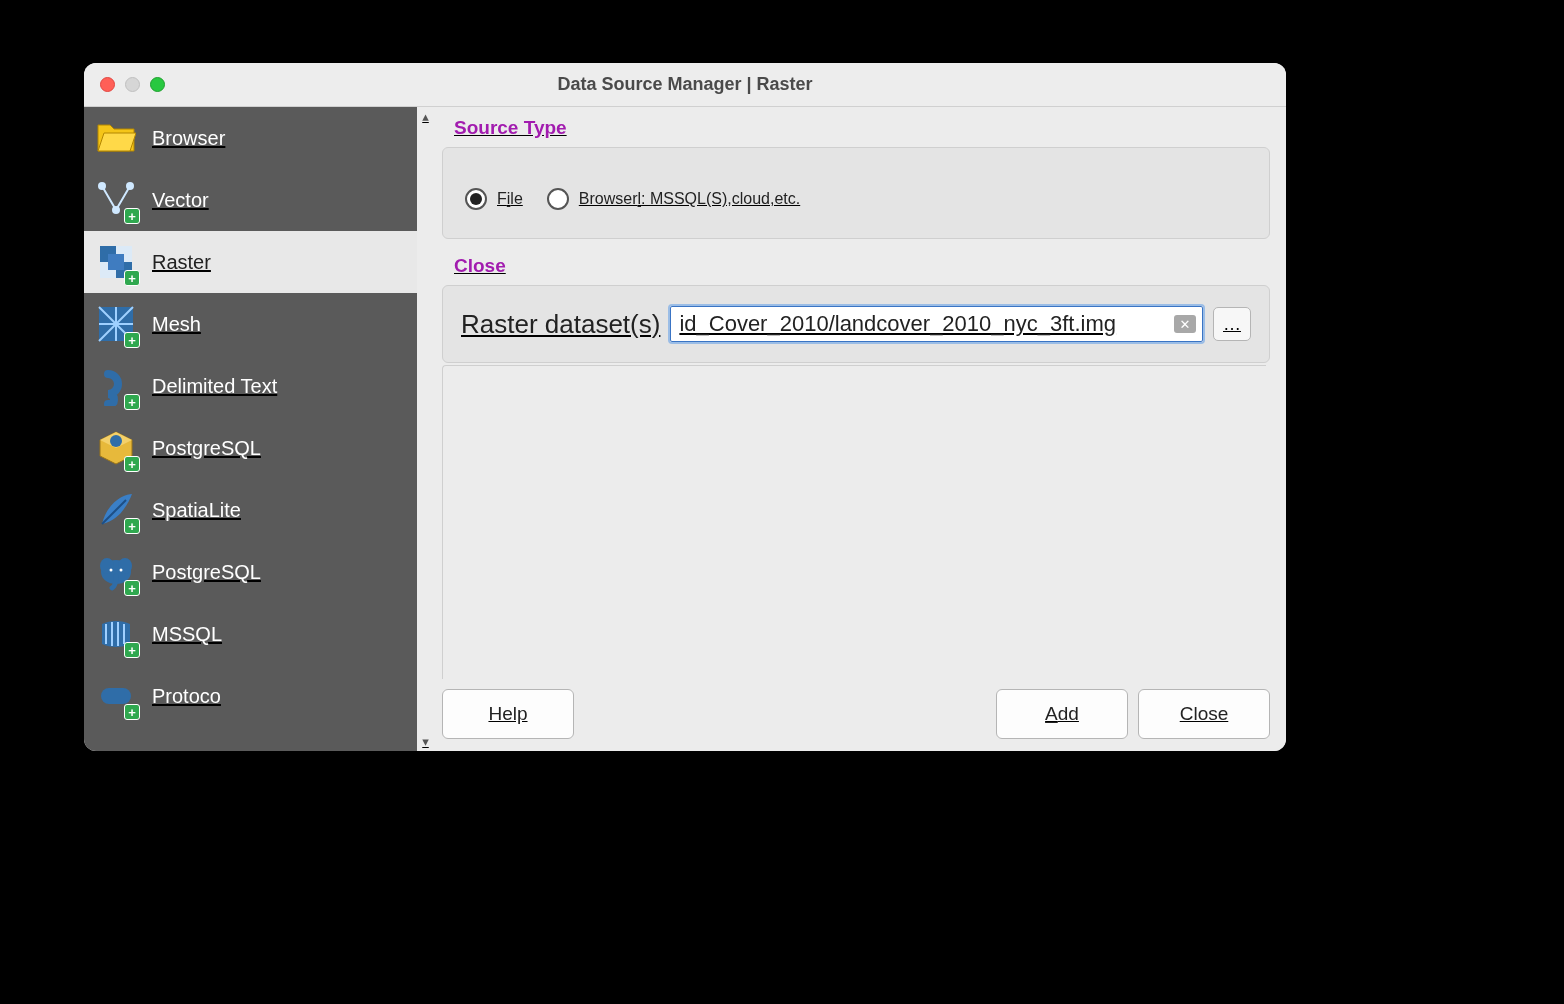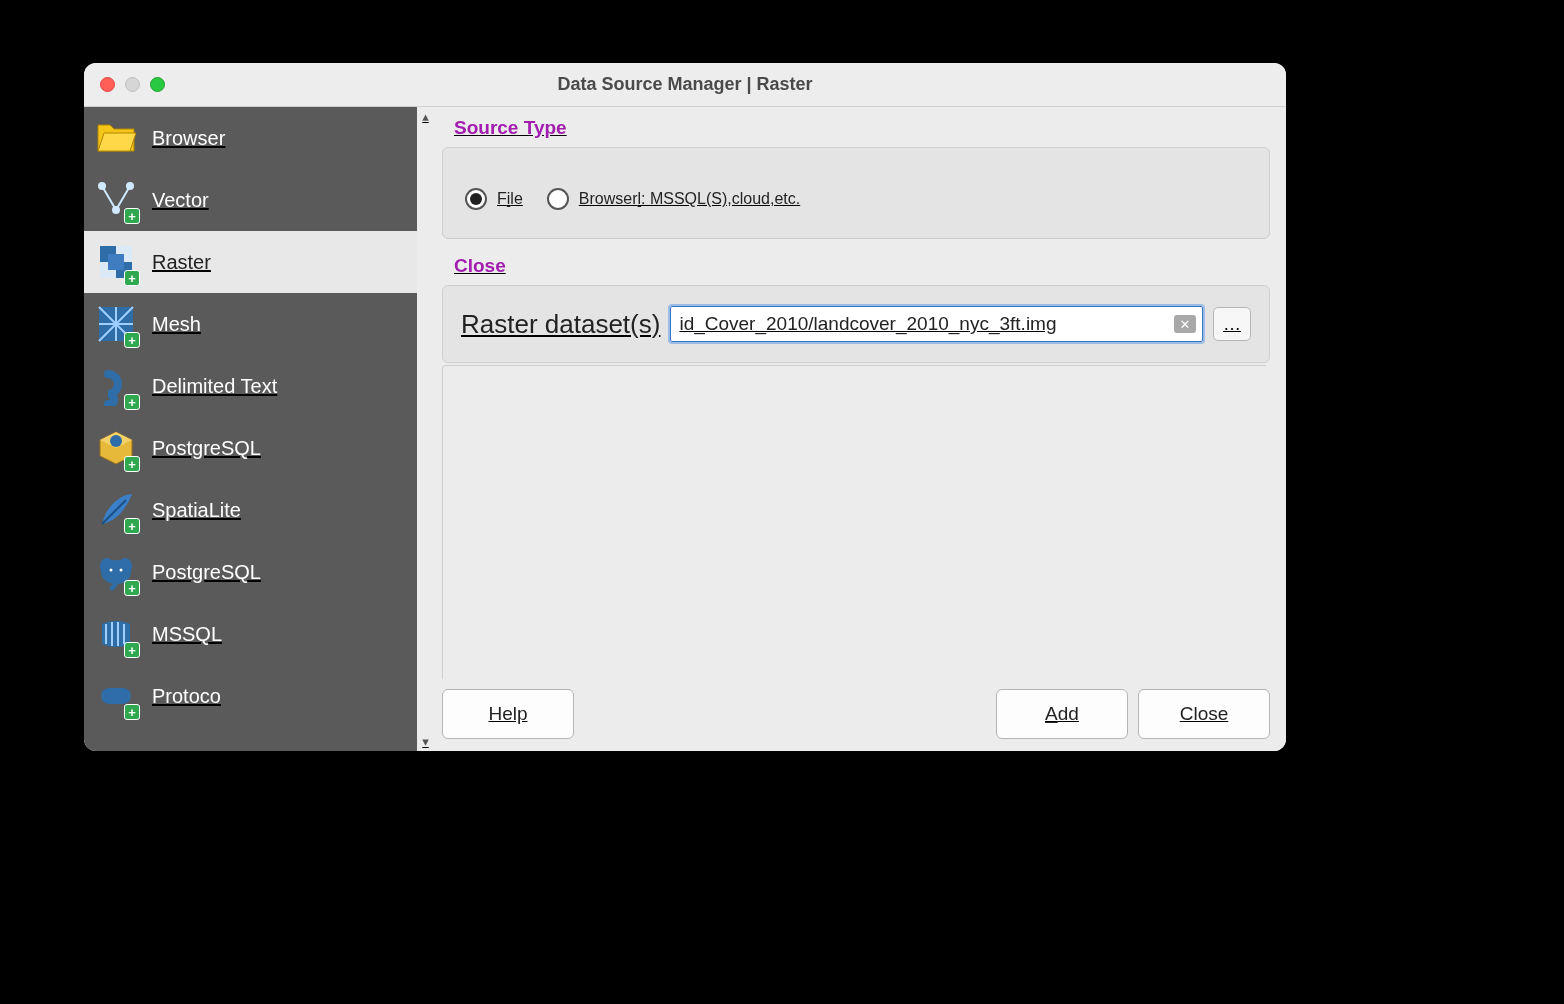--- a/index.html
+++ b/index.html
@@ -189,21 +189,21 @@
     font-size: 26px;
     color: #222;
     white-space: nowrap;
   }
   .text-input {
     flex: 1;
     height: 36px;
     border: 1px solid #3a74c4;
     background: #fff;
     border-radius: 2px;
-    font-size: 19px;
+    font-size: 22px;
     padding: 0 38px 0 8px;
     color: #222;
     outline: 2px solid #9bbde6;
     position: relative;
   }
   .input-wrap {
     flex: 1;
     position: relative;
     display: flex;
   }

